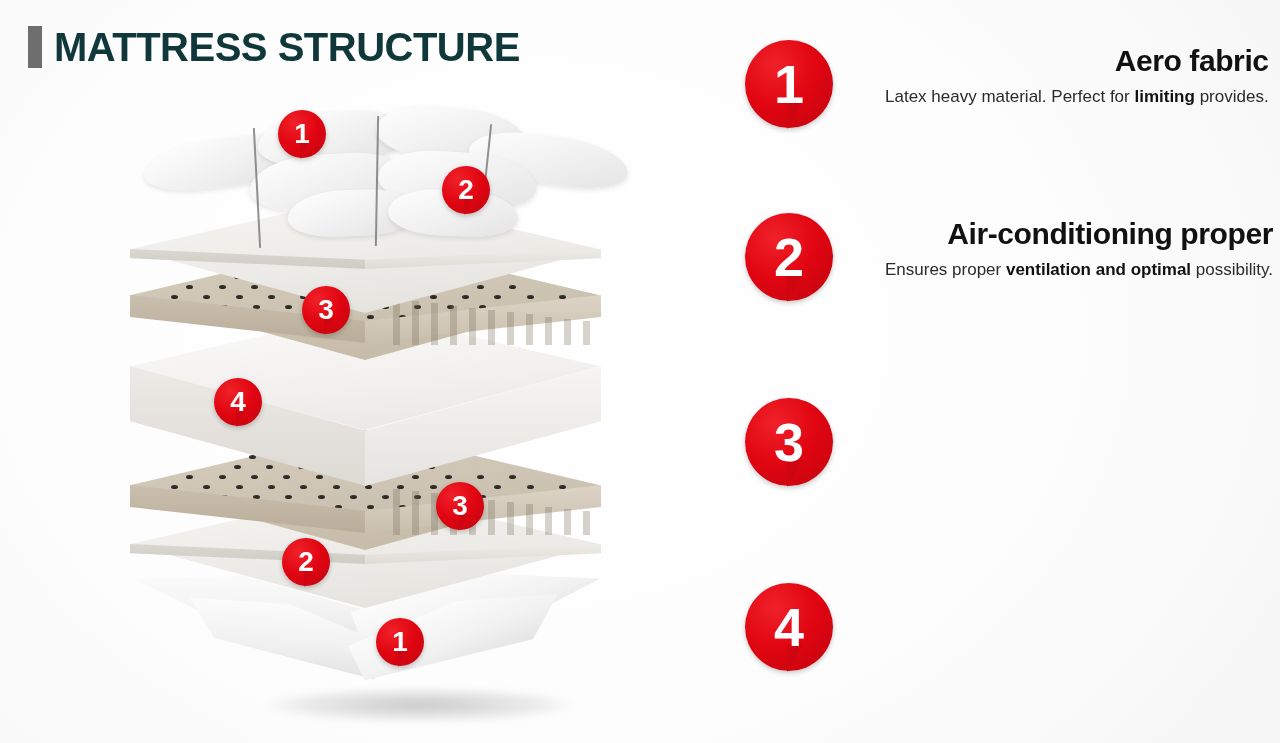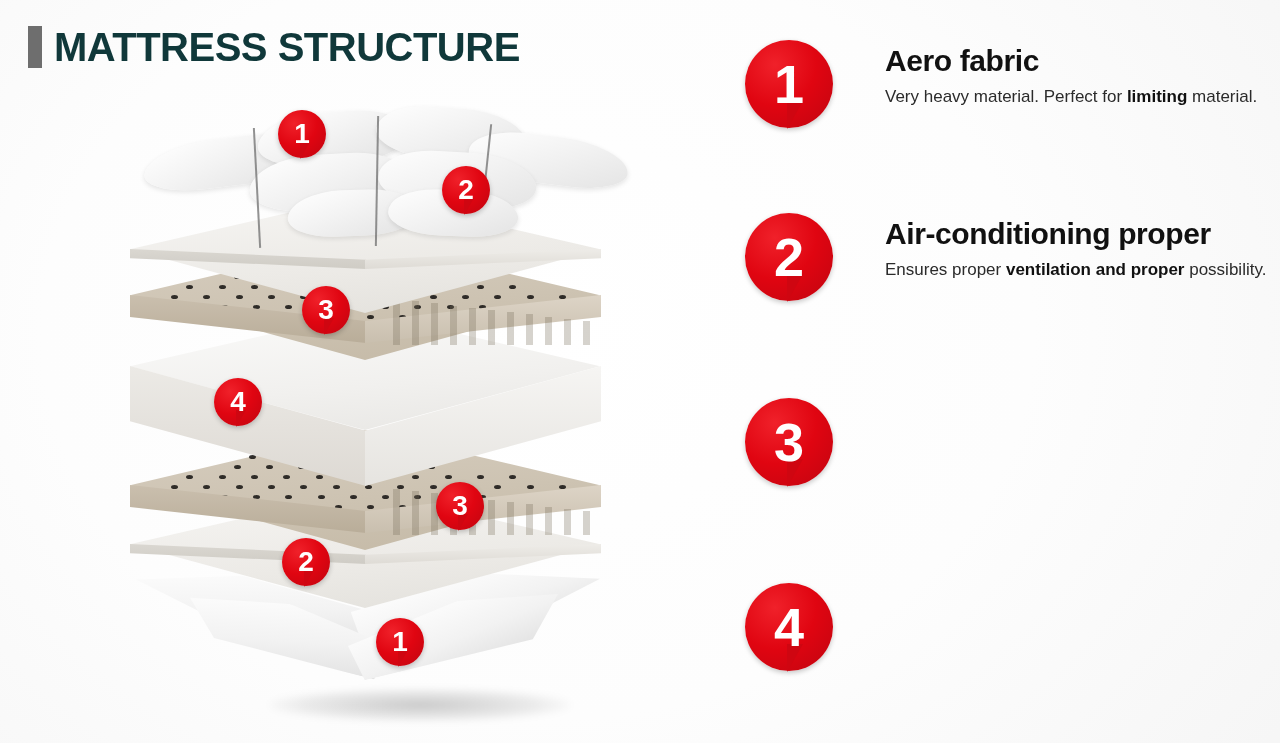--- a/index.html
+++ b/index.html
@@ -228,21 +228,21 @@
     align-items: flex-start;
     gap: 0;
   }
   .item-pin-wrap {
     position: relative;
     width: 140px;
     flex: 0 0 140px;
     height: 110px;
   }
   .item-pin-wrap .pin-large { left: 0; top: 0; }
-  .item-text { padding-top: 4px; }
+  .item-text { padding-top: 4px; text-align: right; }
   .item-title {
     font-size: 30px;
     font-weight: bold;
     color: #111111;
     letter-spacing: -0.4px;
     line-height: 1.1;
     white-space: nowrap;
   }
   .item-desc {
     margin-top: 8px;
@@ -492,33 +492,33 @@
   <div class="list">
 
     <div class="list-item" style="top:40px;">
       <div class="item-pin-wrap">
         <div class="pin pin-large">
           <span>1</span>
         </div>
       </div>
       <div class="item-text">
         <div class="item-title">Aero fabric</div>
-        <div class="item-desc"><span>Very heavy material. Perfect for </span><b>limiting</b><span> material.</span></div>
+        <div class="item-desc"><span>Latex heavy material. Perfect for </span><b>limiting</b><span> provides.</span></div>
       </div>
     </div>
 
     <div class="list-item" style="top:213px;">
       <div class="item-pin-wrap">
         <div class="pin pin-large">
           <span>2</span>
         </div>
       </div>
       <div class="item-text">
         <div class="item-title">Air-conditioning proper</div>
-        <div class="item-desc"><span>Ensures proper </span><b>ventilation and proper</b><span> possibility.</span></div>
+        <div class="item-desc"><span>Ensures proper </span><b>ventilation and optimal</b><span> possibility.</span></div>
       </div>
     </div>
 
     <div class="list-item" style="top:398px;">
       <div class="item-pin-wrap">
         <div class="pin pin-large">
           <span>3</span>
         </div>
       </div>
     </div>

